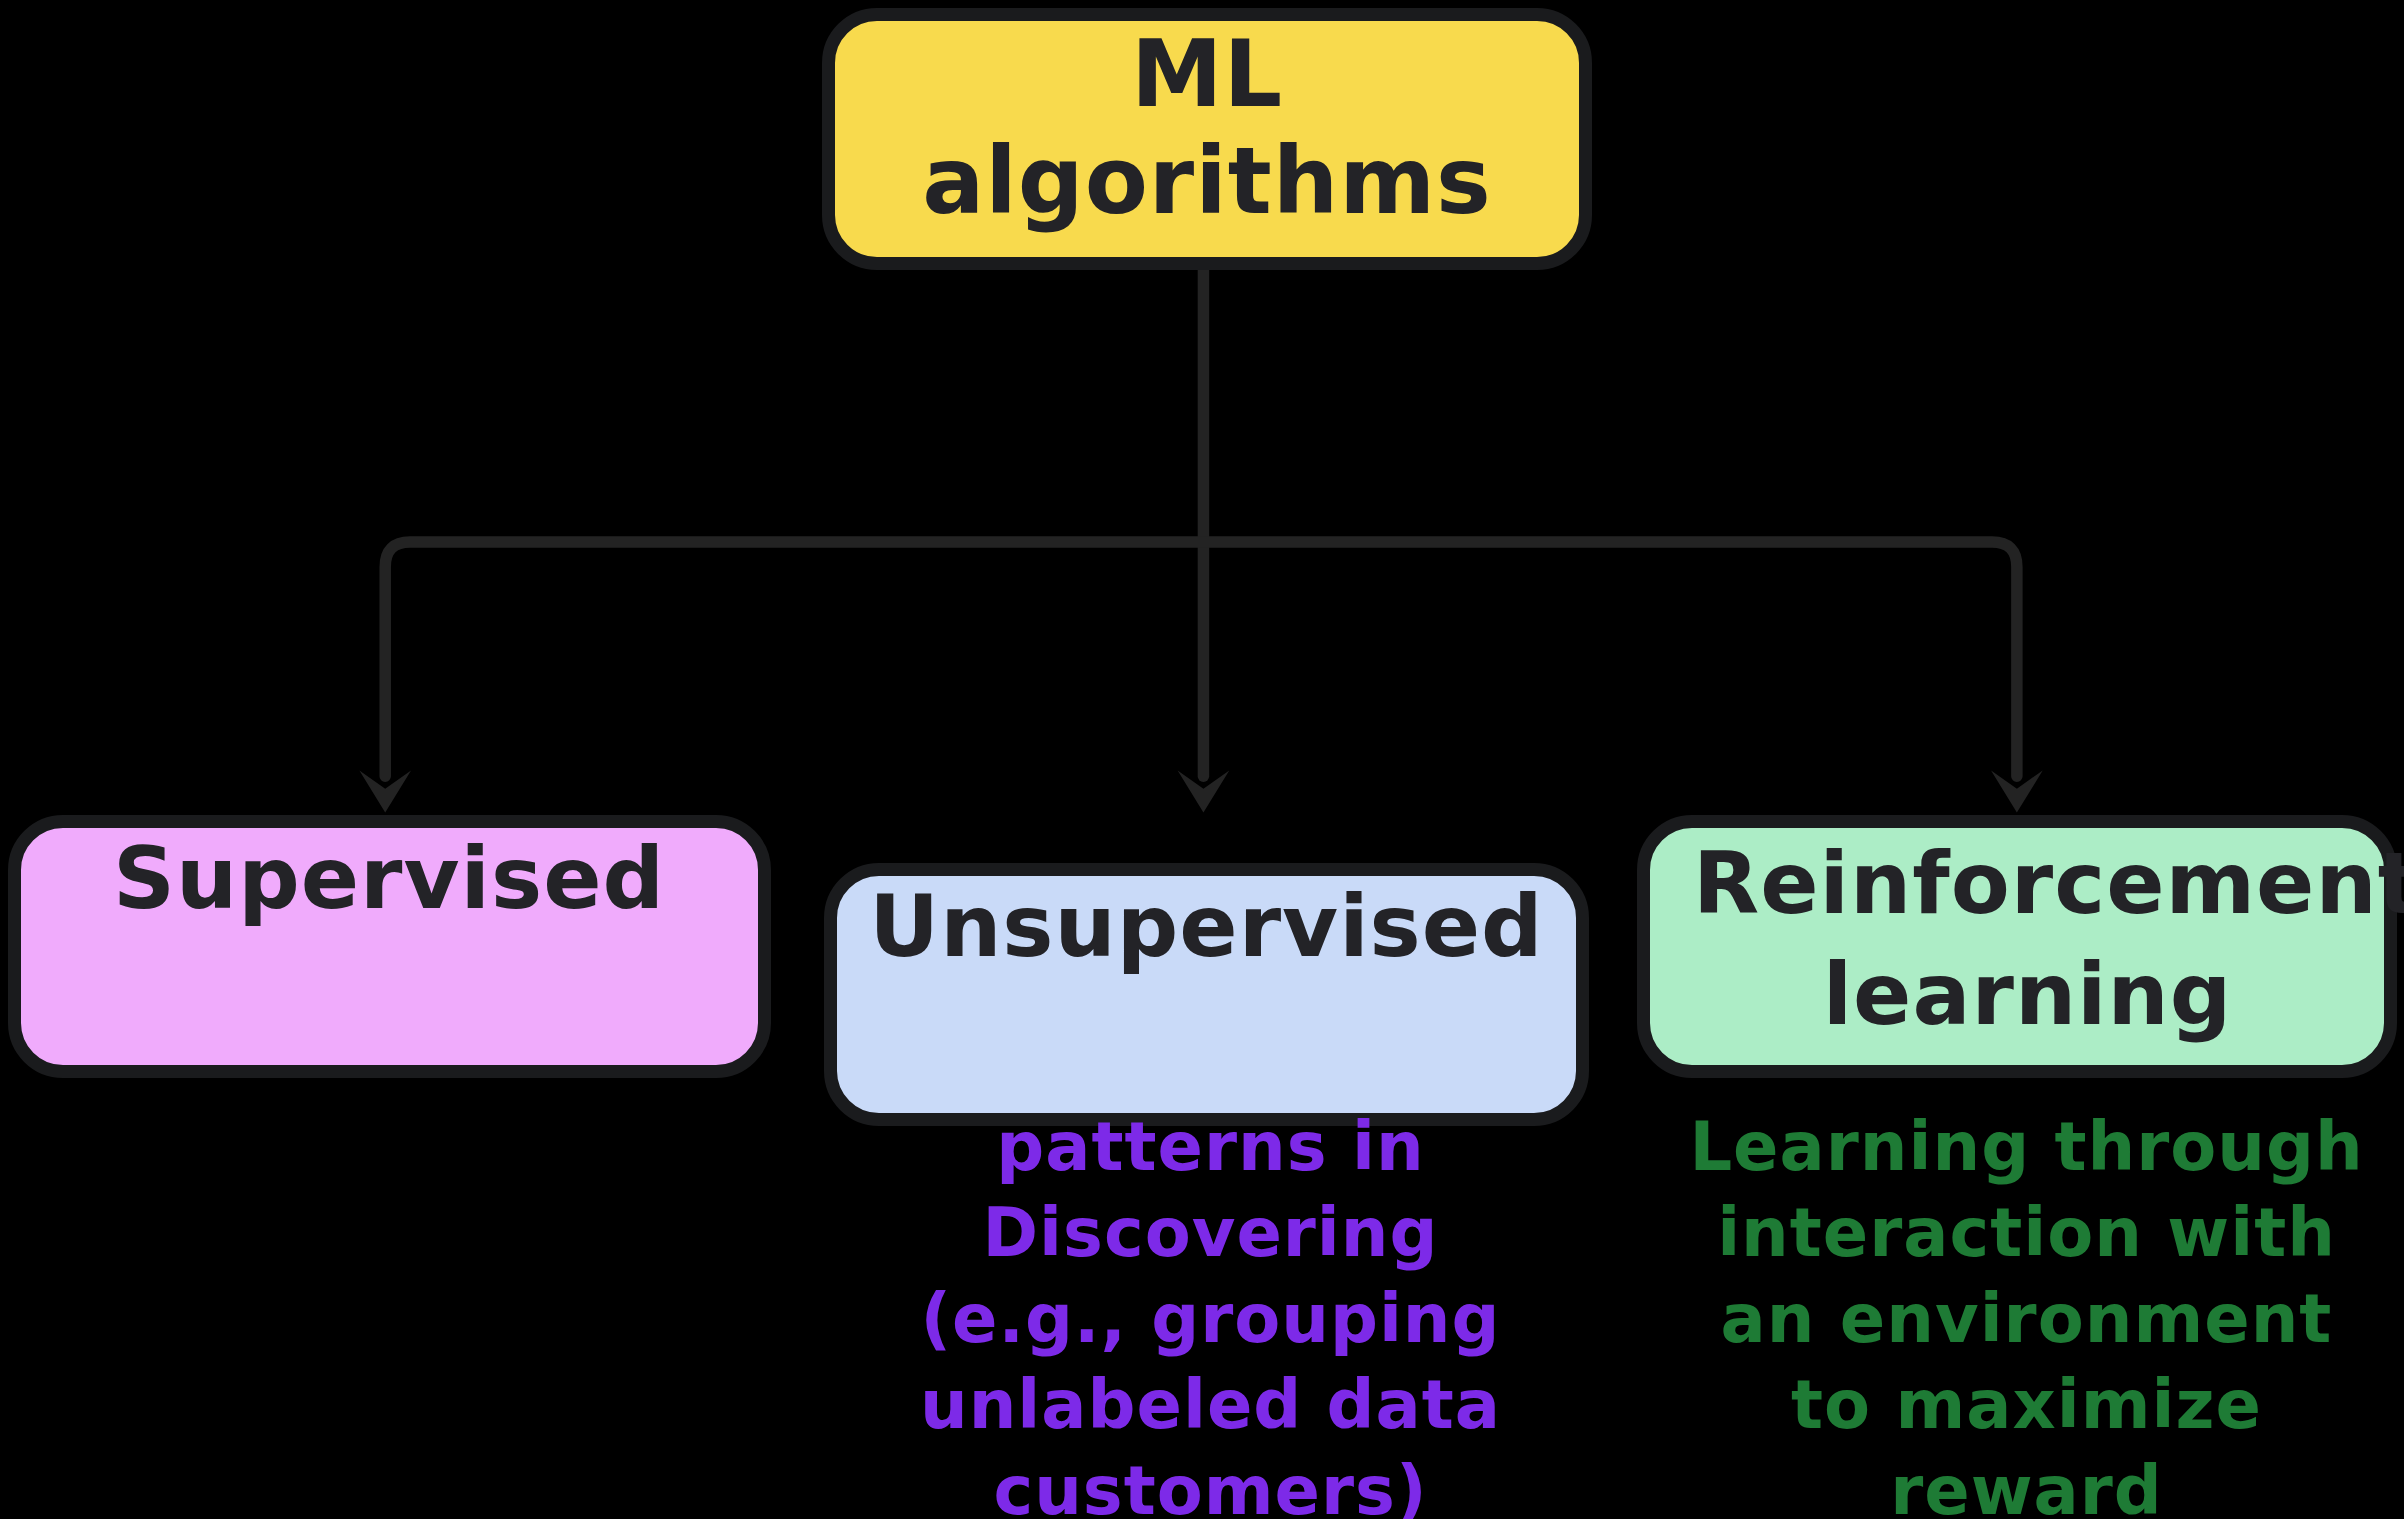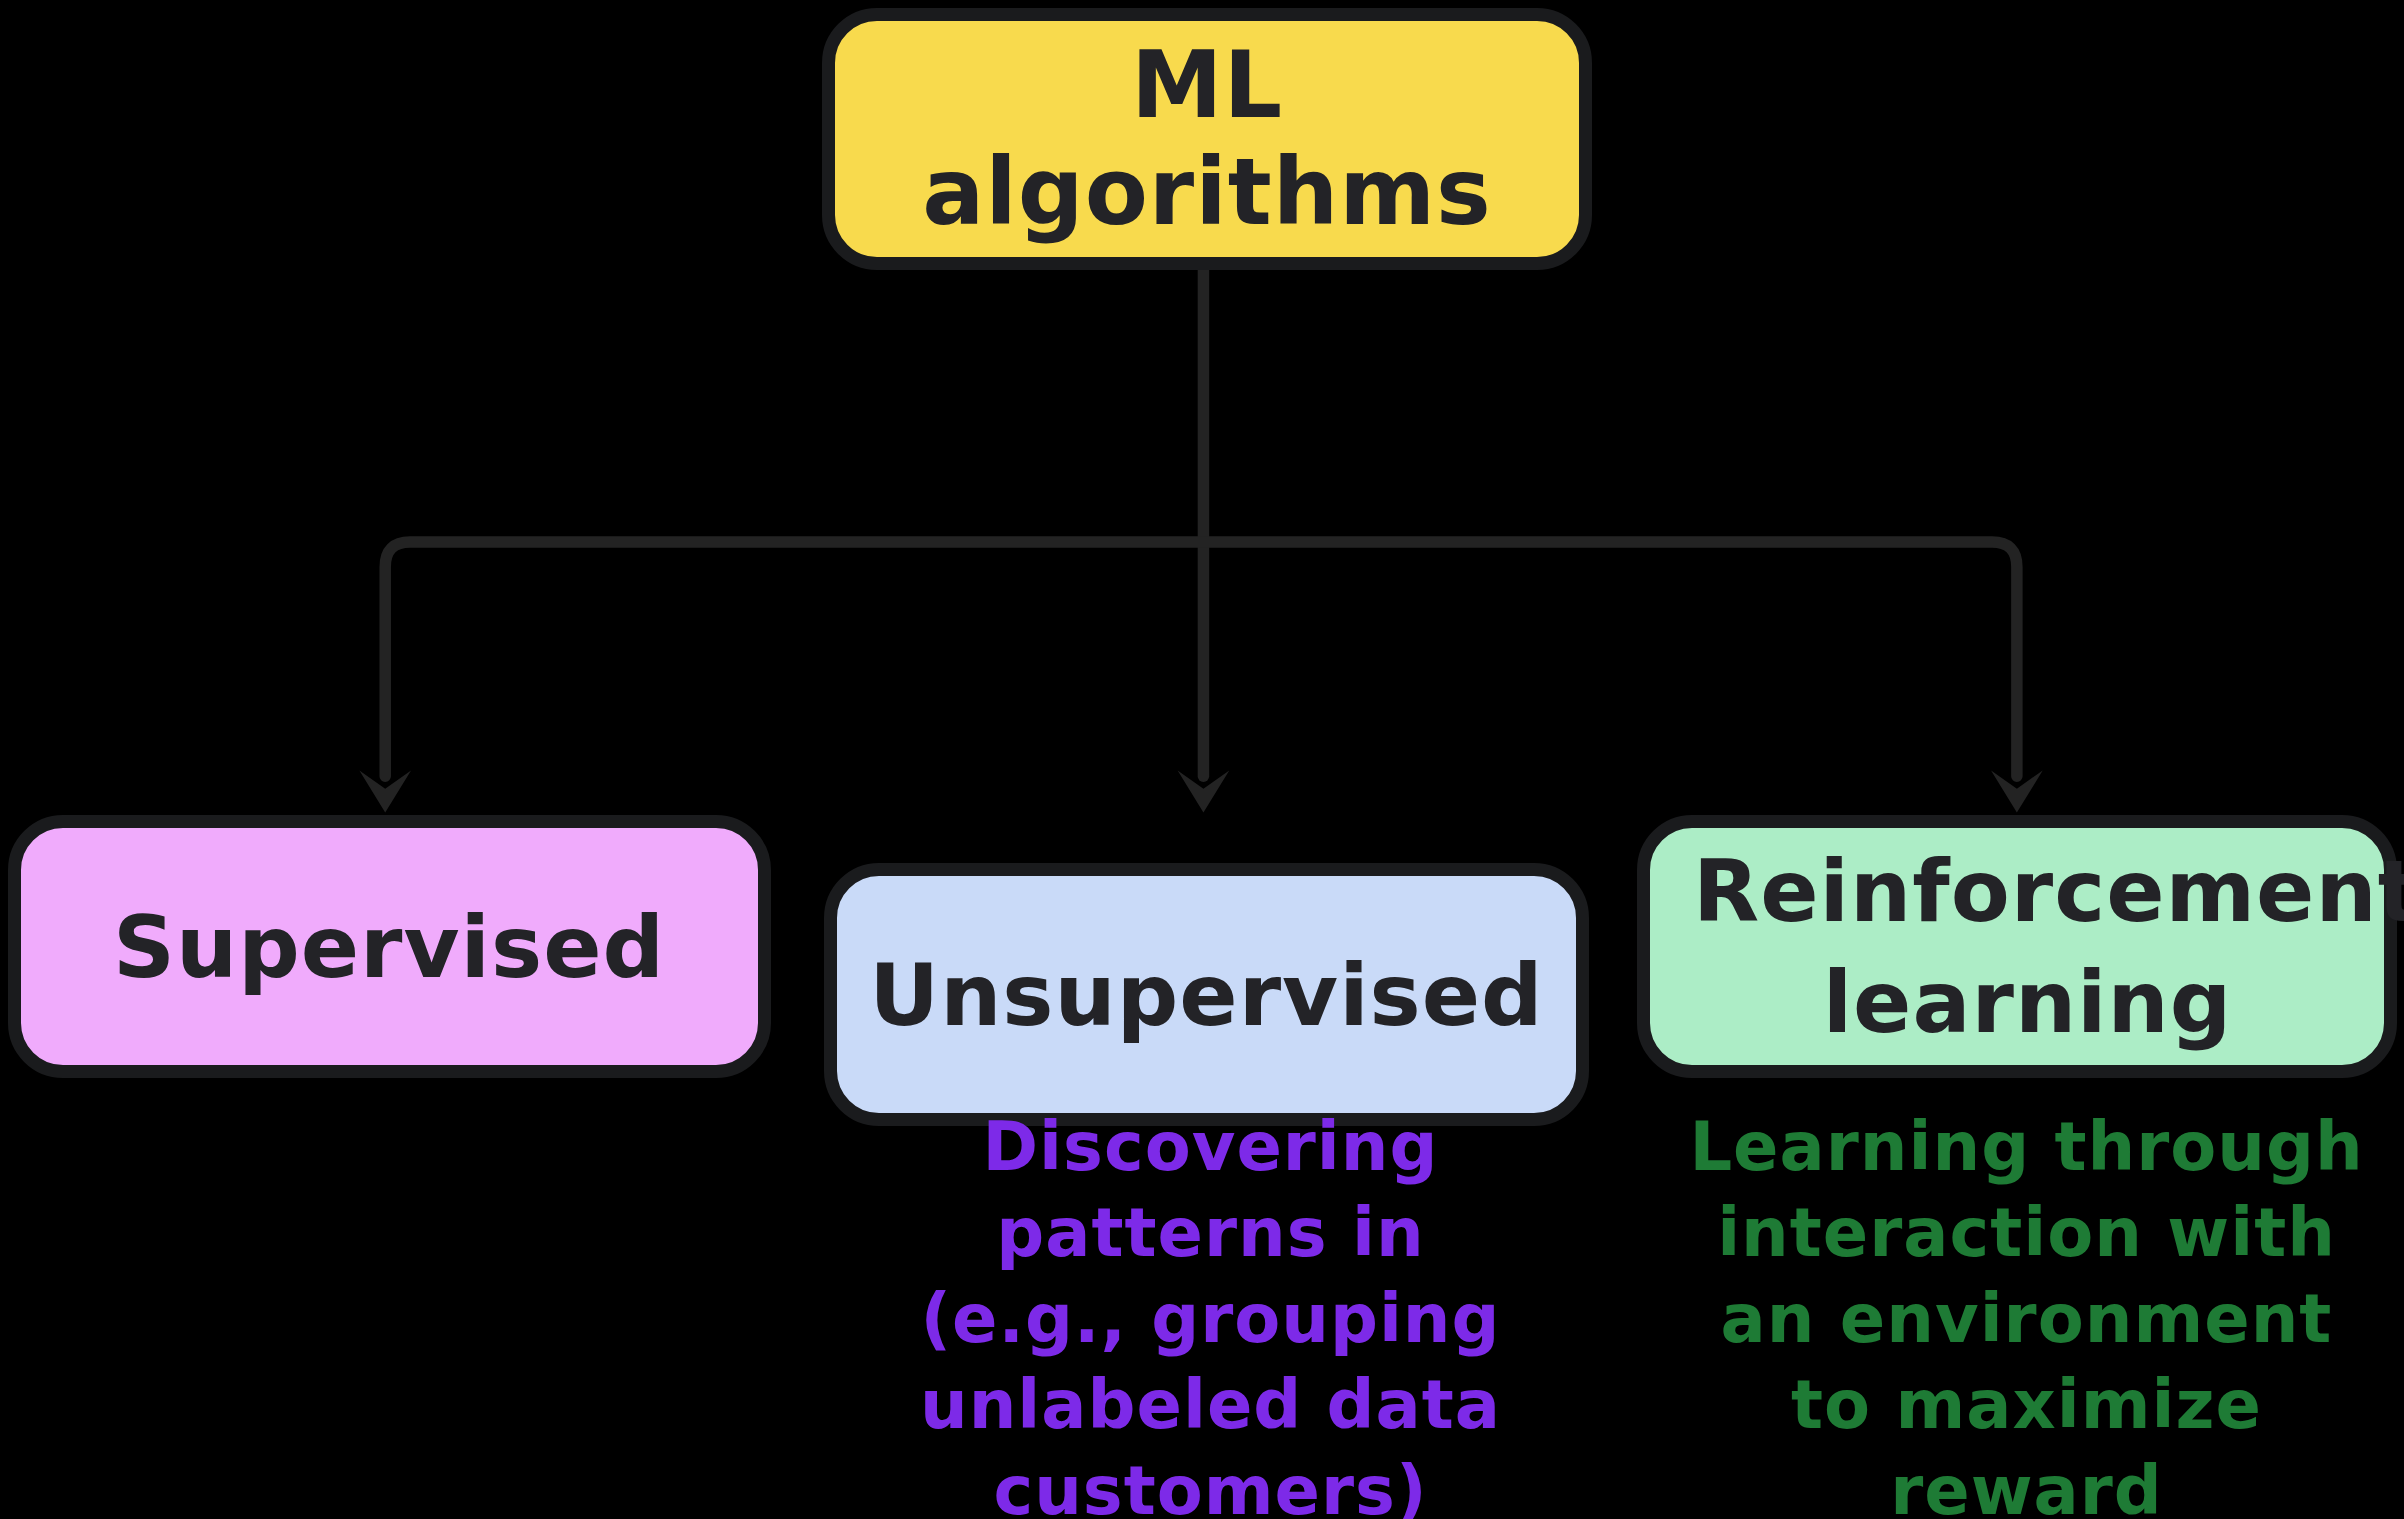--- a/index.html
+++ b/index.html
@@ -29,21 +29,21 @@
     stroke-linecap: round;
     stroke-linejoin: round;
   }
   .arrowhead { fill: #232323; stroke: none; }
 
   .node {
     position: absolute;
     border: 13.4px solid #1a1b1d;
     border-radius: 55px;
     display: flex;
-    align-items: center;
+    align-items: flex-start;
     justify-content: center;
     text-align: center;
     color: #232327;
     font-weight: 600;
     letter-spacing: 1px;
   }
   .node-label { display: block; }
   .node-root {
     left: 822px; top: 7.6px;
     width: 770px; height: 262px;
@@ -111,22 +111,22 @@
   <div class="node node-unsupervised">
     <span class="node-label">Unsupervised</span>
   </div>
 
   <div class="node node-reinforcement">
     <span class="node-label">Reinforcement learning</span>
   </div>
 
 
   <div class="caption caption-unsupervised">
+    <div class="caption-line">patterns in</div>
     <div class="caption-line">Discovering</div>
-    <div class="caption-line">patterns in</div>
     <div class="caption-line">(e.g., grouping</div>
     <div class="caption-line">unlabeled data</div>
     <div class="caption-line">customers)</div>
   </div>
 
   <div class="caption caption-reinforcement">
     <div class="caption-line">Learning through</div>
     <div class="caption-line">interaction with</div>
     <div class="caption-line">an environment</div>
     <div class="caption-line">to maximize</div>

